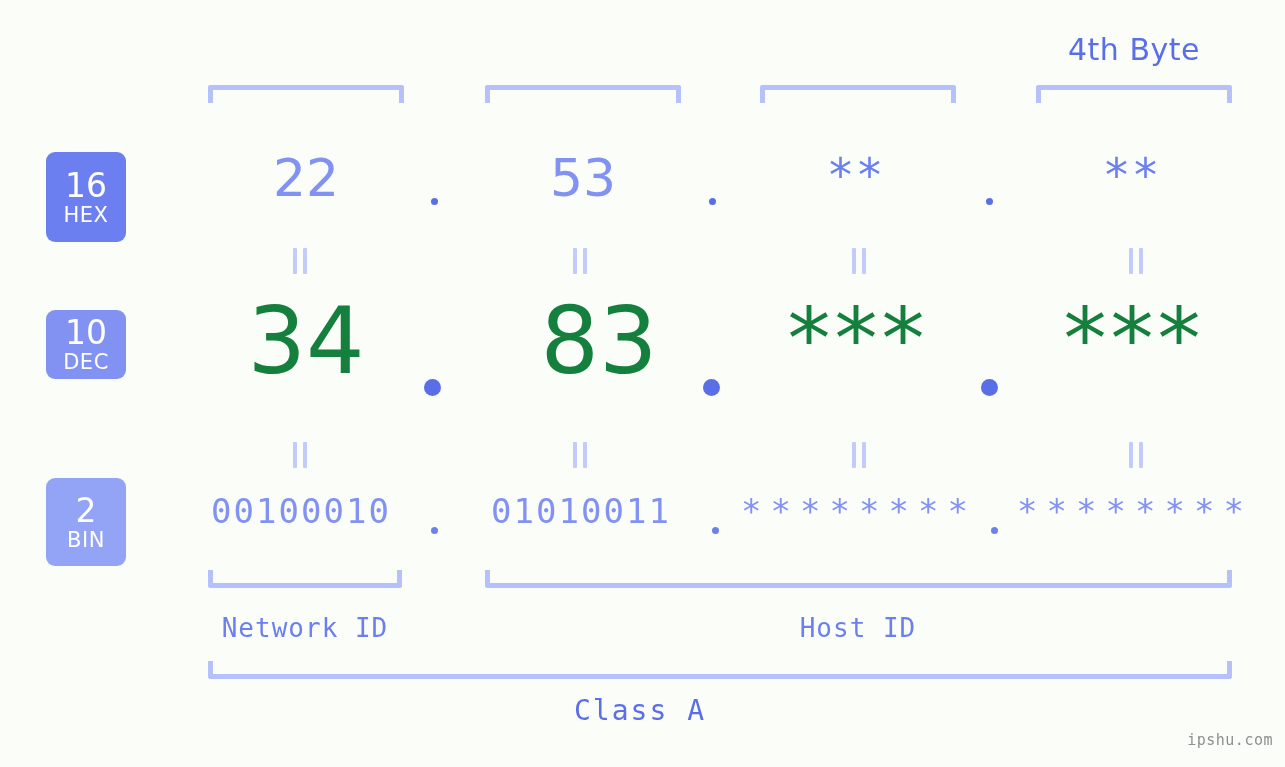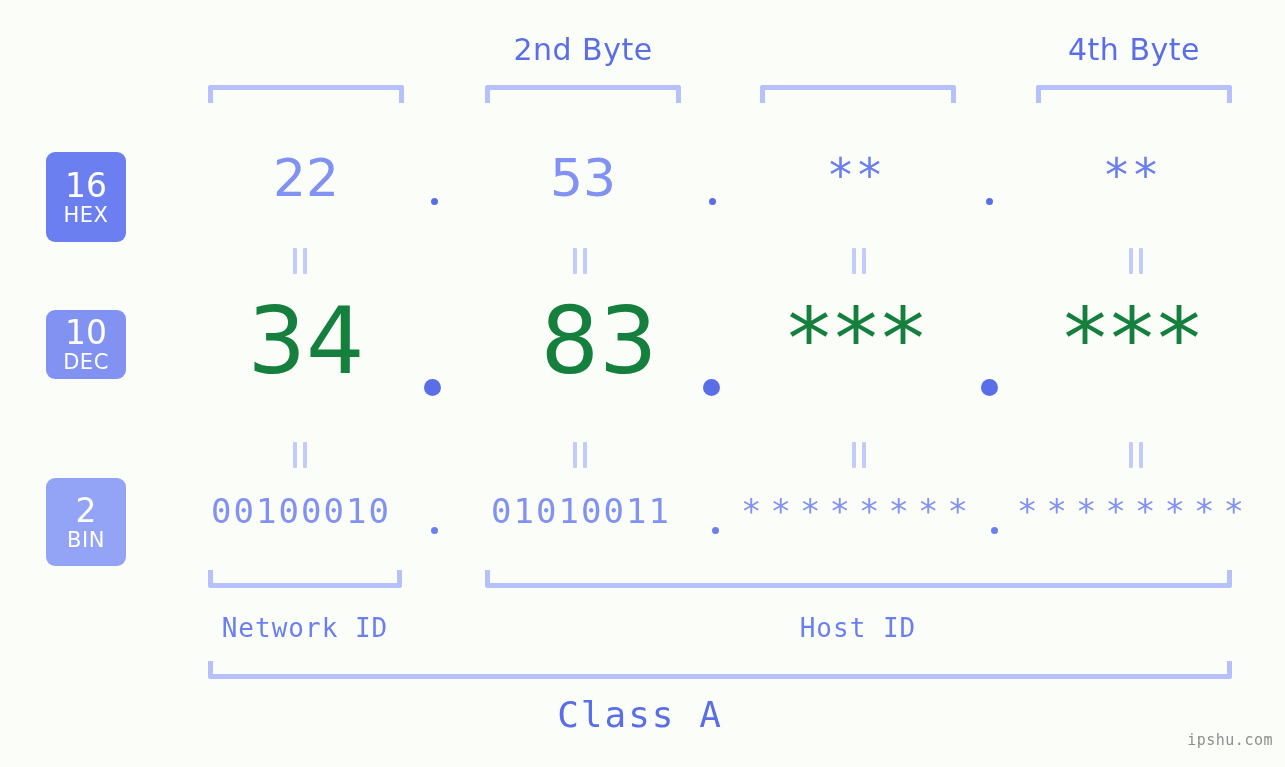--- a/index.html
+++ b/index.html
@@ -171,21 +171,21 @@
     font-family: "DejaVu Sans Mono", monospace;
     font-size: 26px;
     color: #6b80ee;
     white-space: nowrap;
     letter-spacing: 1px;
   }
   .class-label {
     position: absolute;
     text-align: center;
     font-family: "DejaVu Sans Mono", monospace;
-    font-size: 36px;
+    font-size: 28px;
     color: #5a6ee8;
     white-space: nowrap;
     letter-spacing: 2px;
   }
 
   
   #watermark {
     position: absolute;
     right: 12px;
     bottom: 18px;
@@ -193,21 +193,20 @@
     font-size: 15px;
     color: #8f8f8f;
     letter-spacing: 0.5px;
   }
 </style>
 </head>
 <body>
 
 <div id="stage">
 
-  <div class="byte-header" style="left:468px;">2nd Byte</div>
   <div class="byte-header" style="left:1019px;">4th Byte</div>
 
   <div class="bracket-top" style="left:208px; top:85px; width:196px;"></div>
   <div class="bracket-top" style="left:485px; top:85px; width:196px;"></div>
   <div class="bracket-top" style="left:760px; top:85px; width:196px;"></div>
   <div class="bracket-top" style="left:1036px; top:85px; width:196px;"></div>
 
   <div class="badge" id="badge-hex">
     <div class="num">16</div>
     <div class="name">HEX</div>

